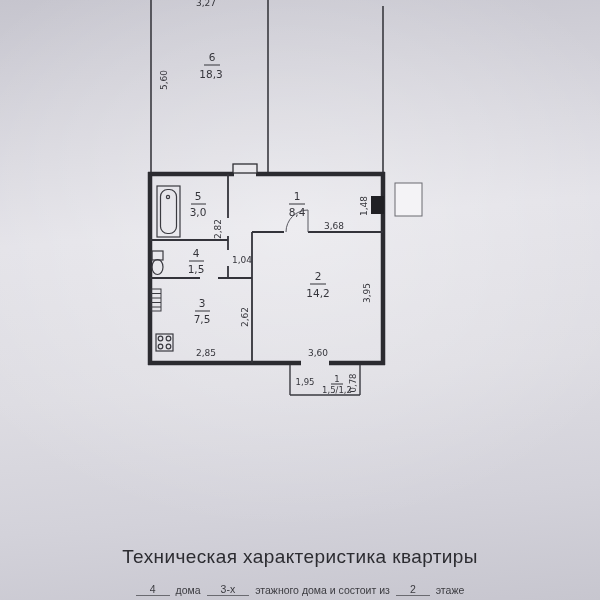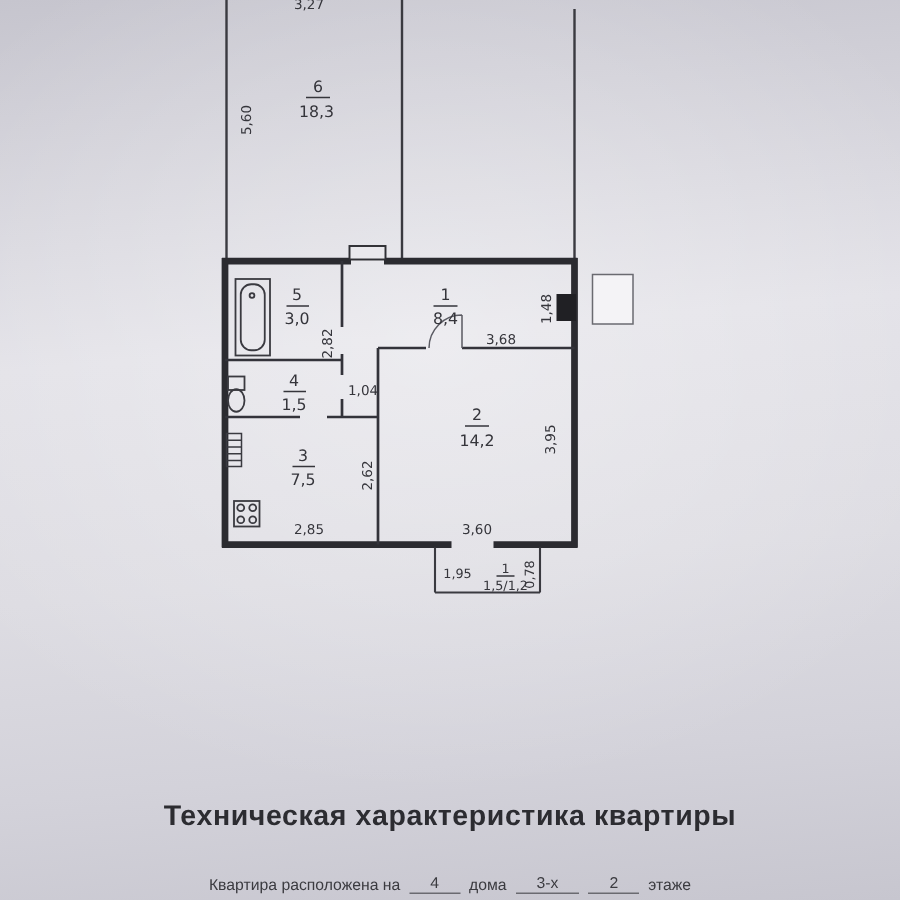--- a/index.html
+++ b/index.html
@@ -12,24 +12,24 @@
       linear-gradient(175deg,#c6c5ce 0%,#e2e1e7 38%,#dddce2 62%,#d3d2da 82%,#c7c6cf 100%);
     font-family:"DejaVu Sans",sans-serif;
   }
   svg.plan{position:absolute;top:0;left:0;}
   svg text{font-family:"DejaVu Sans",sans-serif;fill:#35353b;}
   .tn{font-size:10.5px;}
   .ta{font-size:10.5px;}
   .td{font-size:9px;}
   .ts{font-size:8.5px;}
   .heading{
-    position:absolute;top:534px;left:0;right:0;margin:0;
+    position:absolute;top:534px;left:0;right:0;margin:12px;
     text-align:center;
     font-family:"Liberation Sans","DejaVu Sans",sans-serif;
-    font-size:19px;font-weight:bold;letter-spacing:0.4px;
+    font-size:19px;font-weight:normal;letter-spacing:0.4px;
     color:#2c2c31;
   }
   .footer{
     position:absolute;top:583px;left:0;right:0;
     display:flex;justify-content:center;align-items:flex-end;
     font-size:10.5px;color:#3b3b40;
     font-family:"Liberation Sans","DejaVu Sans",sans-serif;
   }
   .footer span{margin:0 3px;white-space:nowrap;}
   .footer .num{
@@ -117,21 +117,21 @@
 
     <text class="ts" text-anchor="middle" x="305" y="385">1,95</text>
     <text class="ts" text-anchor="middle" x="337" y="382">1</text>
     <text class="ts" text-anchor="middle" x="337" y="393">1,5/1,2</text>
     <text class="ts" text-anchor="middle" x="356" y="383" transform="rotate(-90 356 383)">0,78</text>
   </svg>
 
   <h1 class="heading">Техническая характеристика квартиры</h1>
 
   <div class="footer">
-    <span>Квартира расположена на</span>
     <span class="num">4</span>
     <span>дома</span>
     <span class="num">3-х</span>
+    <span>этажного дома и состоит из</span>
     <span class="num">2</span>
     <span>этаже</span>
   </div>
 
 </div>
 
 </body></html>

